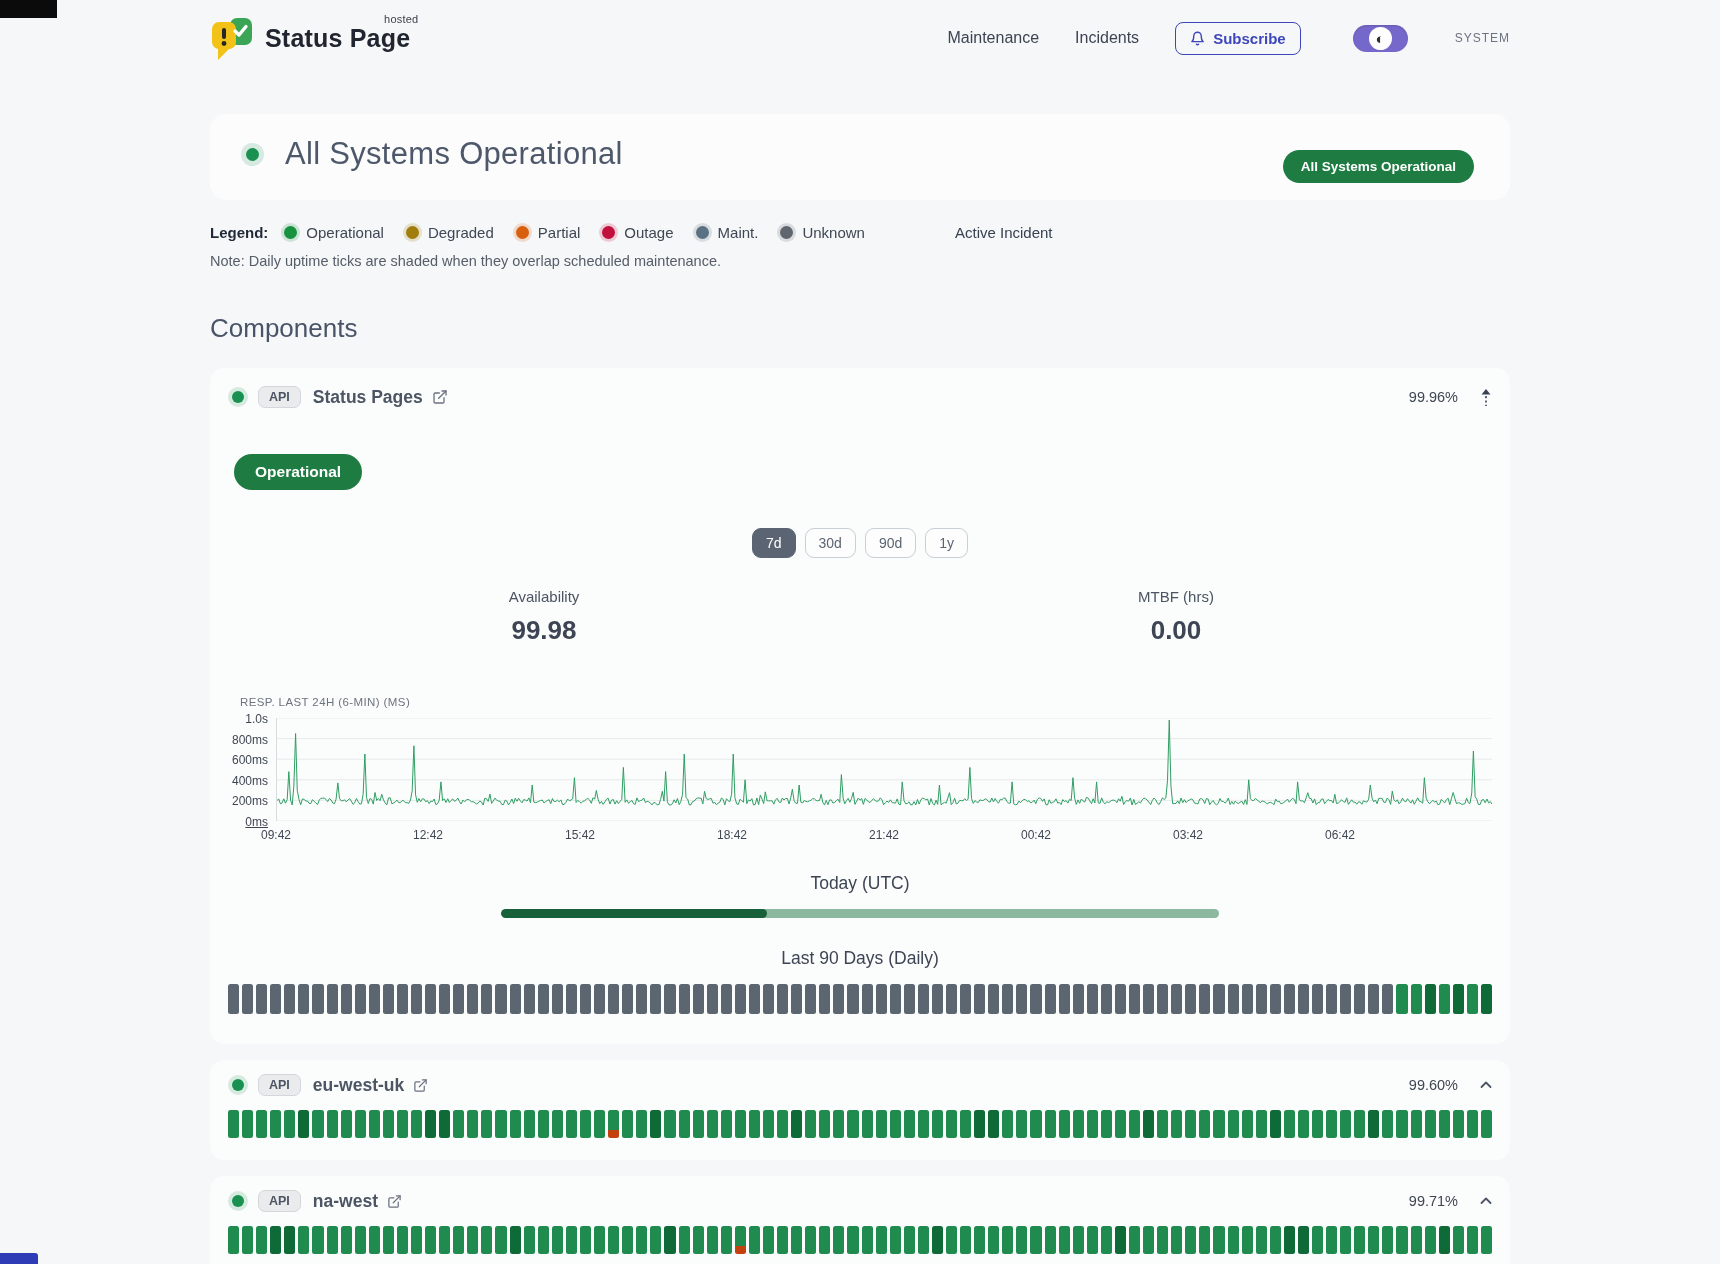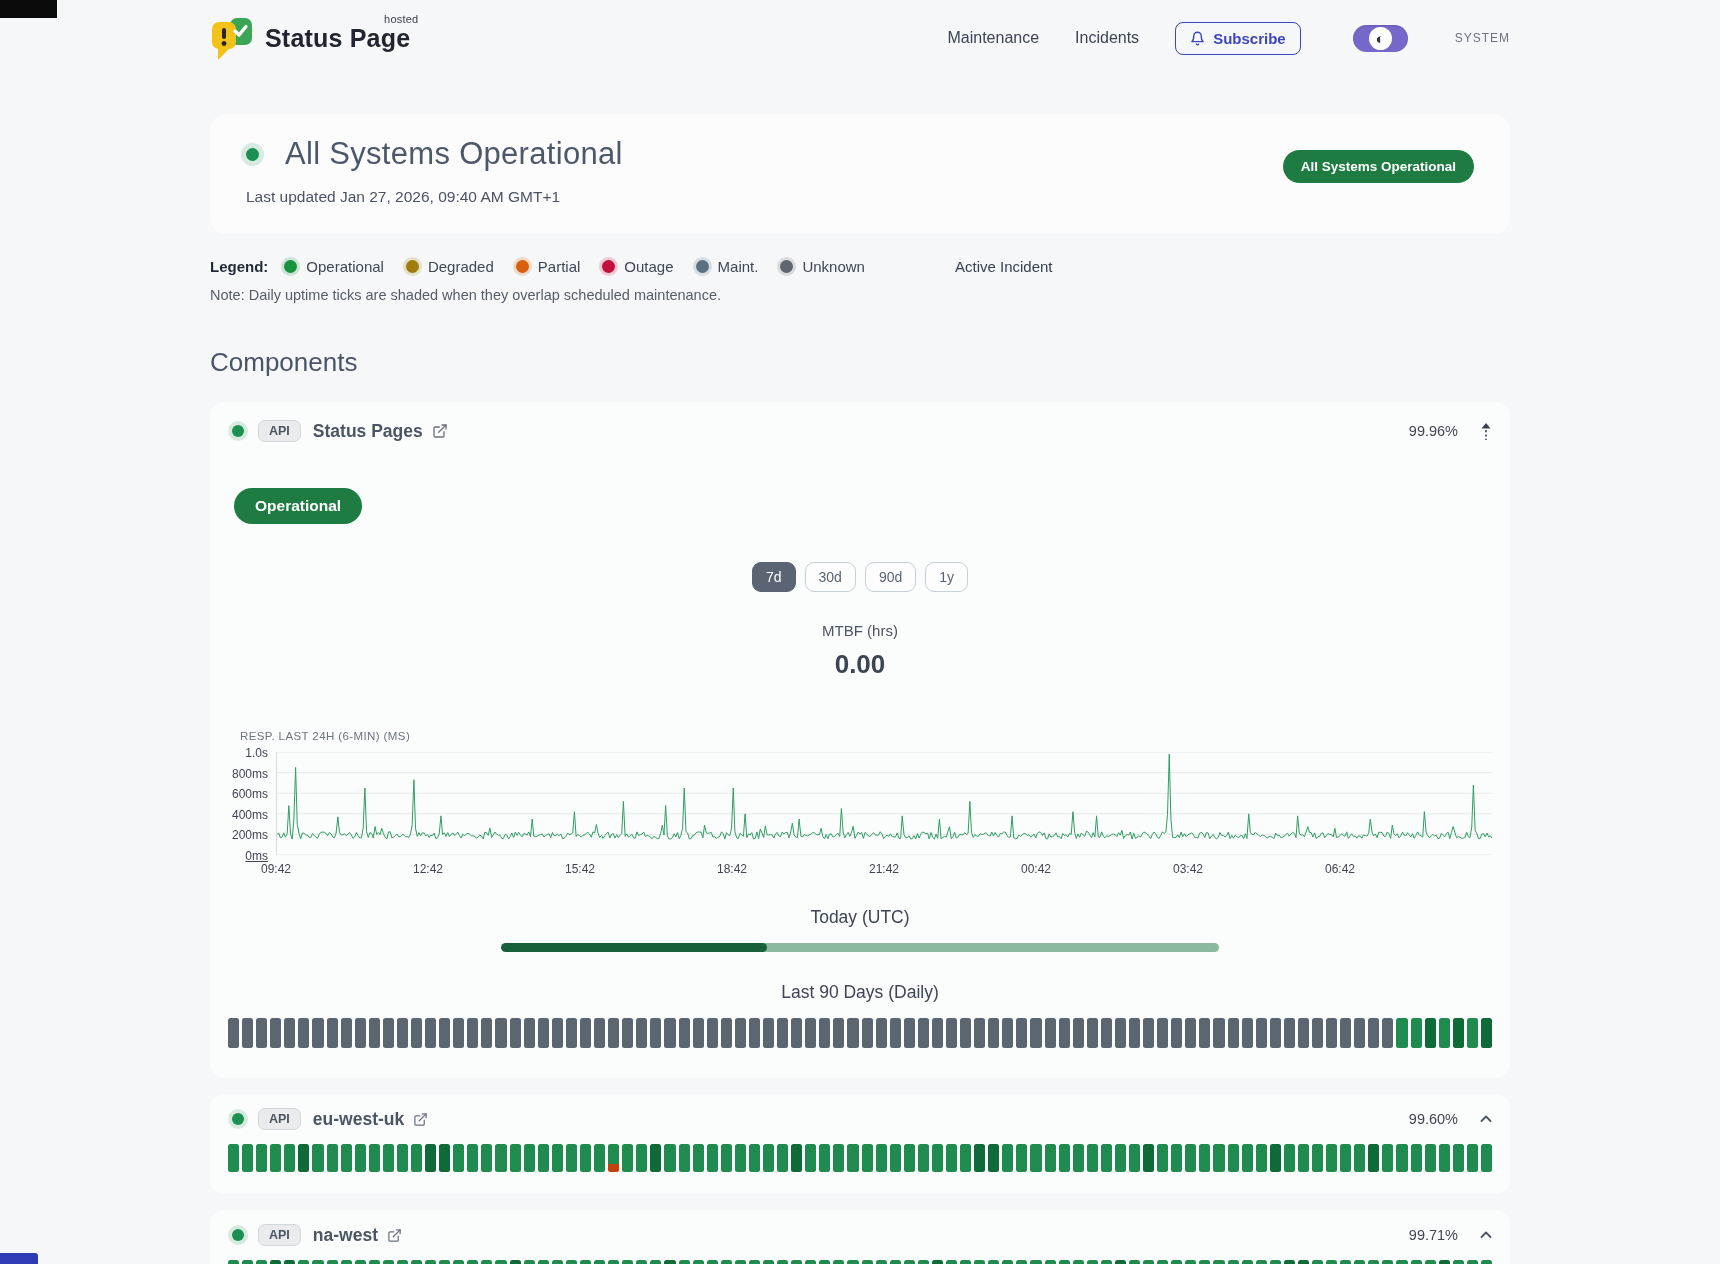--- a/index.html
+++ b/index.html
@@ -136,21 +136,20 @@
       </div>
       <span class="theme-label">SYSTEM</span>
     </div>
   </div>
 
   <div class="hero-card">
     <div class="hero-title-row">
       <span class="status-dot-lg"></span>
       <span class="hero-title">All Systems Operational</span>
     </div>
-    <div class="hero-updated">Last updated Jan 27, 2026, 09:40 AM GMT+1</div>
     <div class="hero-badge">All Systems Operational</div>
   </div>
 
   <div class="legend-row">
     <span class="legend-title">Legend:</span>
     <span id="legend-items" style="display:flex;align-items:center;">
         <span class="legend-item">
           <span class="legend-dot" style="background: rgb(24, 146, 63); box-shadow: rgba(24, 146, 63, 0.19) 0px 0px 0px 3px;"></span>
           <span>Operational</span>
         </span>
@@ -206,20 +205,24 @@
 
     <div class="ranges" id="ranges">
         <button class="range-btn active">7d</button>
         <button class="range-btn">30d</button>
         <button class="range-btn">90d</button>
         <button class="range-btn">1y</button>
       </div>
 
     <div class="stats">
       <div class="stat">
+        <div class="stat-label">Availability</div>
+        <div class="stat-value">99.98</div>
+      </div>
+      <div class="stat">
         <div class="stat-label">MTBF (hrs)</div>
         <div class="stat-value">0.00</div>
       </div>
     </div>
 
     <div class="chart-block">
       <div class="chart-title">RESP. LAST 24H (6-MIN) (MS)</div>
       <div class="chart-wrap">
         <div class="ylabels" id="ylabels">
             <span style="top: -6px;">1.0s</span>

